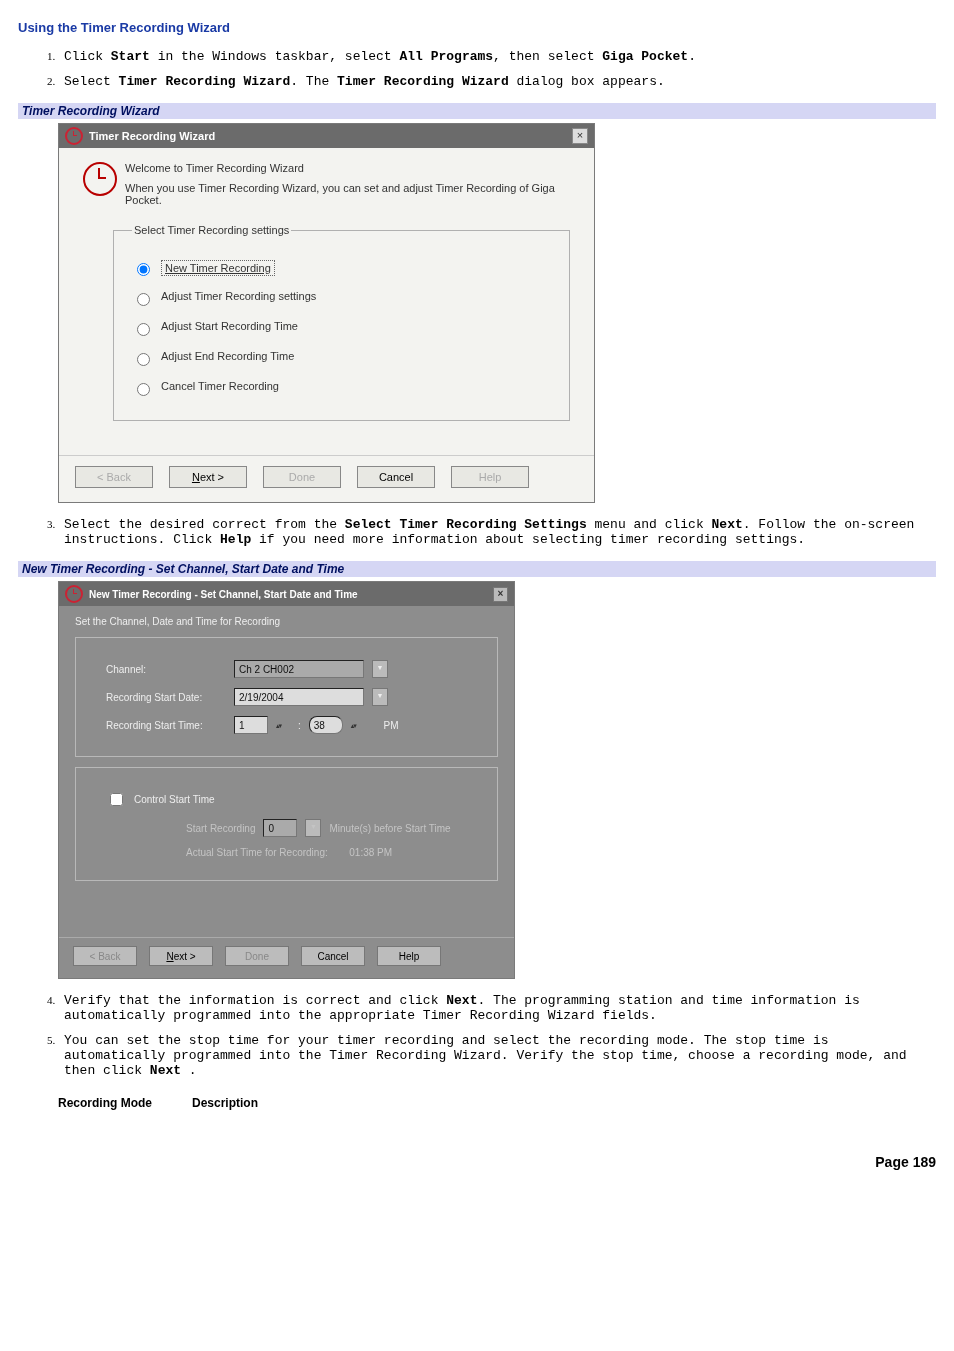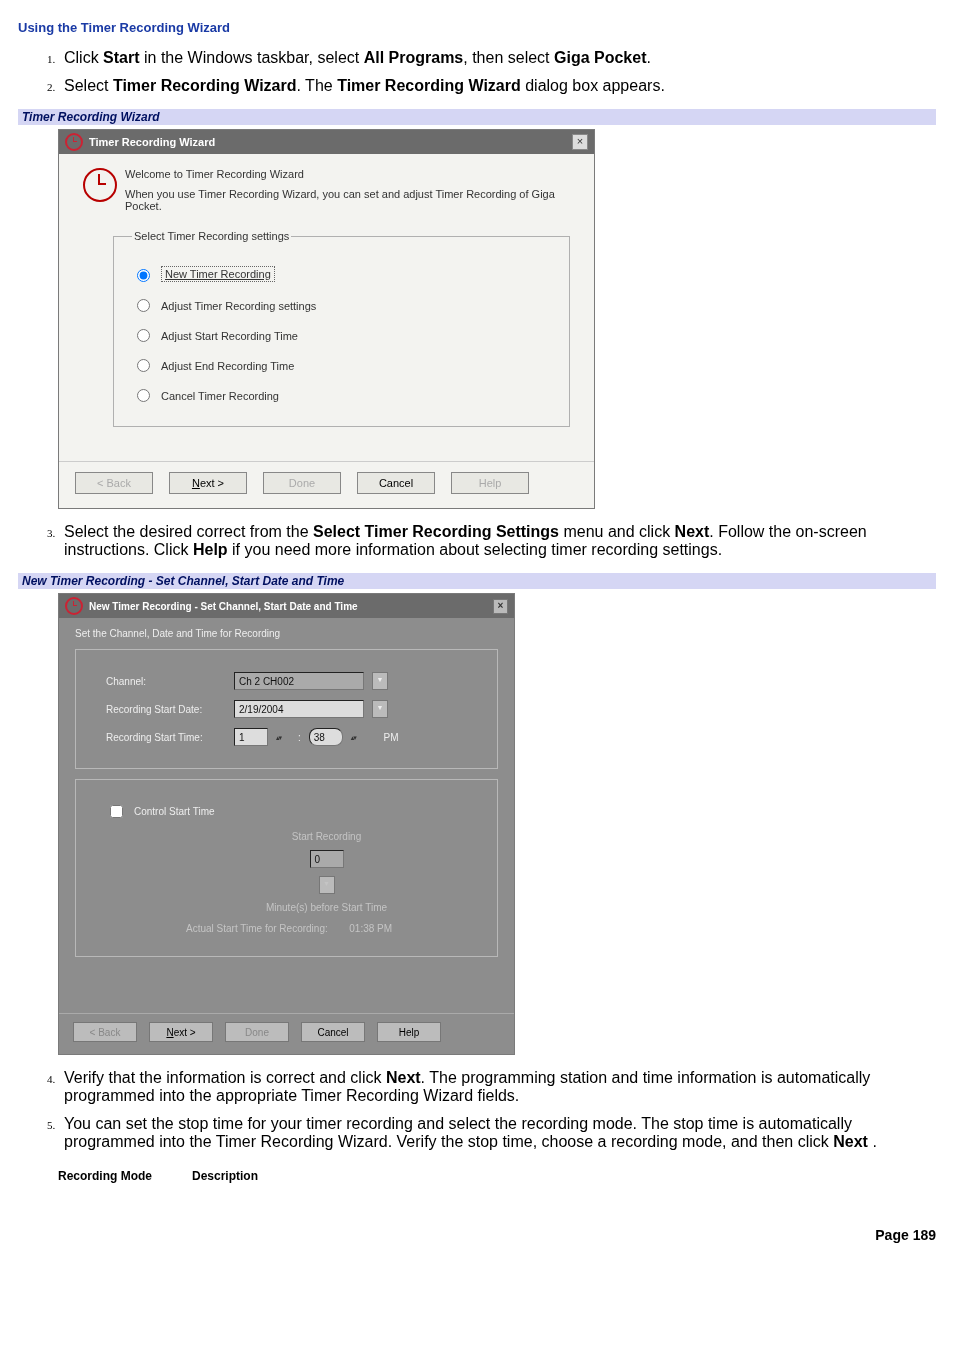--- a/index.html
+++ b/index.html
@@ -22,22 +22,22 @@
     margin: 0 0 14px 0;
     padding-left: 40px;
   }
   ol.main-list > li {
     font-family: Georgia, serif;
     font-size: 11px;
     margin-bottom: 10px;
     padding-left: 6px;
   }
   ol.main-list > li > span {
-    font-family: Liberation Sans, sans-serif;
-    font-size: 16px;
+    font-family: Liberation Mono, monospace;
+    font-size: 13px;
   }
   .italic-caption {
     font-style: italic;
     font-weight: bold;
     color: #001060;
     font-size: 12px;
     background: #d5d6f4;
     padding: 1px 4px;
     display: block;
     margin: 6px 0 0 0;
@@ -96,21 +96,21 @@
   .intro-row { display:flex; gap:8px; margin-bottom: 18px;}
   fieldset.radio-group {
     border: 1px solid #b0b0b0;
     padding: 10px 18px 10px 18px;
     margin: 0 0 30px 30px;
   }
   fieldset.radio-group legend {
     font-size: 11px; color:#333;
   }
   .radio-row {
-    display:flex; align-items:flex-end; gap:8px;
+    display:flex; align-items:flex-start; gap:8px;
     margin: 14px 0;
     font-size: 11px;
   }
   .radio-row .dotted {
     border: 1px dotted #666;
     padding: 1px 3px;
   }
   .dlg-buttons {
     border-top: 1px solid #ccc;
     padding: 10px 16px 14px 16px;
@@ -292,21 +292,21 @@
         <span>:</span>
         <span class="input" style="width:24px;background:#ddd;border-radius:8px;">38</span><span class="spin"></span>
         &nbsp;<span>PM</span>
       </div>
     </div>
     <div class="field-box">
       <div class="field-row">
         <input type="checkbox" style="">
         <span>Control Start Time</span>
       </div>
-      <div class="field-row dimtext" style="padding-left:80px;flex-direction:column;">
+      <div class="field-row dimtext" style="padding-left:80px;">
         <span>Start Recording</span>
         <span class="input" style="width:24px;">0</span>
         <span class="dropbtn">▼</span>
         <span>Minute(s) before Start Time</span>
       </div>
       <div class="field-row dimtext" style="padding-left:80px;">
         <span>Actual Start Time for Recording:</span>
         &nbsp;&nbsp;<span>01:38 PM</span>
       </div>
     </div>

